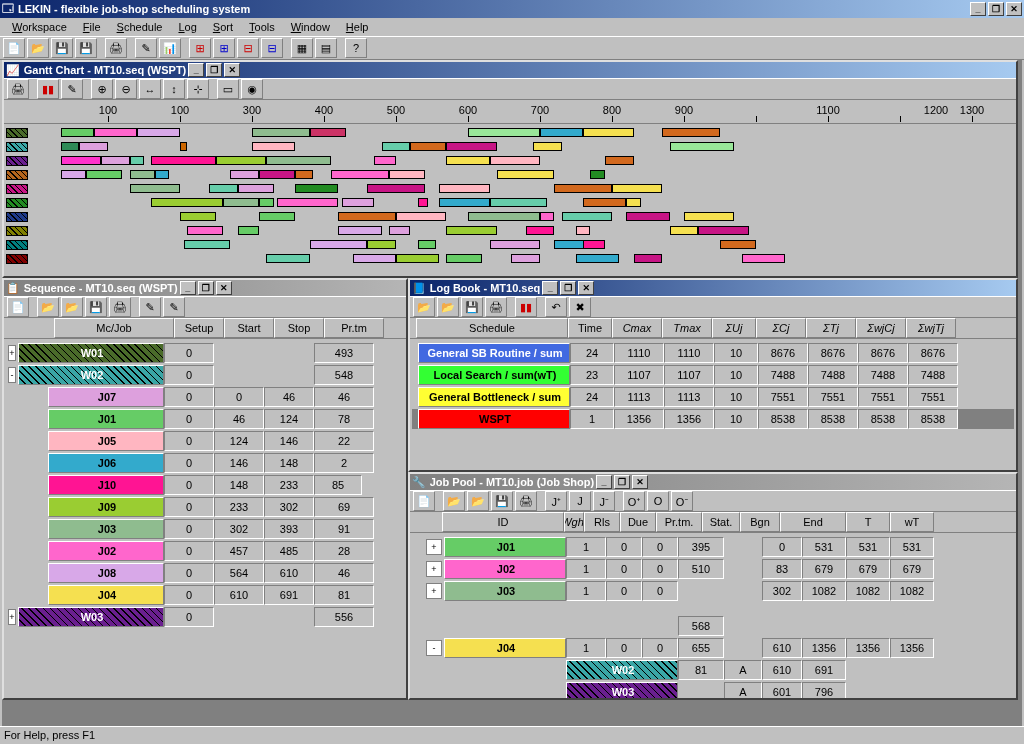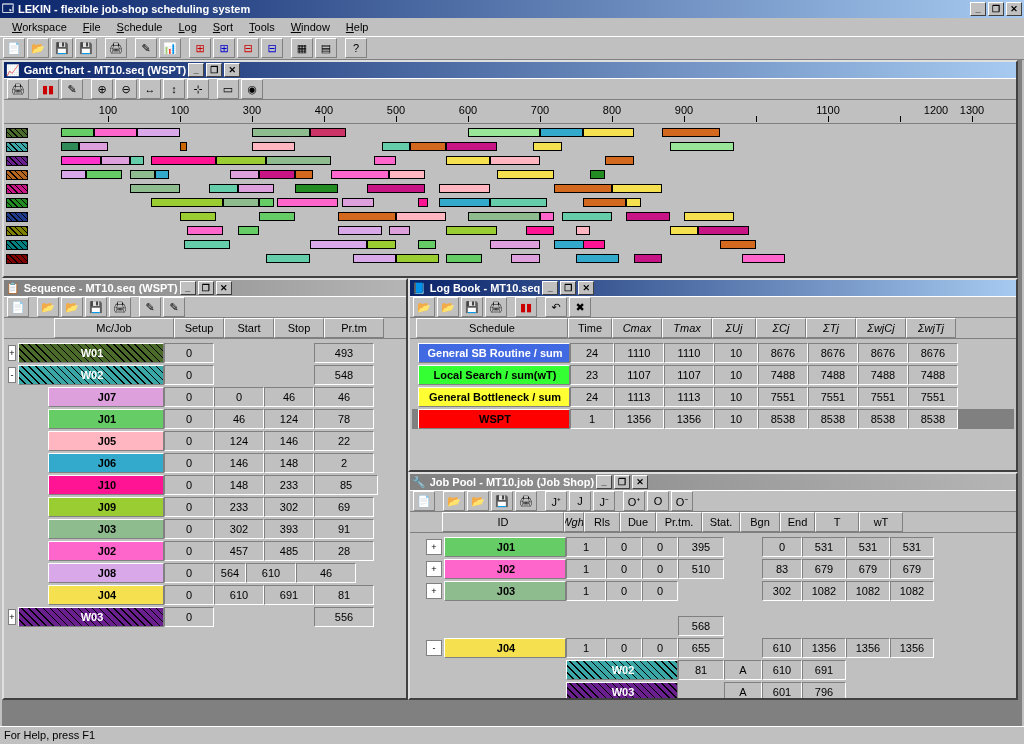--- a/index.html
+++ b/index.html
@@ -348,21 +348,21 @@
             <div class="cell sunken" style="width: 50px;">146</div>
             <div class="cell sunken" style="width: 50px;">148</div>
             <div class="cell sunken" style="width: 60px;">2</div>
           </div>
           <div class="grid-row">
             <div style="width: 42px; display: flex; justify-content: flex-end;"></div>
             <div class="cell job-label" style="width: 116px; background: rgb(255, 20, 147); color: rgb(0, 0, 0);">J10</div>
             <div class="cell sunken" style="width: 50px;">0</div>
             <div class="cell sunken" style="width: 50px;">148</div>
             <div class="cell sunken" style="width: 50px;">233</div>
-            <div class="cell sunken" style="width: 64px;">85</div>
+            <div class="cell sunken" style="width: 48px;">85</div>
           </div>
           <div class="grid-row">
             <div style="width: 42px; display: flex; justify-content: flex-end;"></div>
             <div class="cell job-label" style="width: 116px; background: rgb(154, 205, 50); color: rgb(0, 0, 0);">J09</div>
             <div class="cell sunken" style="width: 50px;">0</div>
             <div class="cell sunken" style="width: 50px;">233</div>
             <div class="cell sunken" style="width: 50px;">302</div>
             <div class="cell sunken" style="width: 60px;">69</div>
           </div>
           <div class="grid-row">
@@ -378,21 +378,21 @@
             <div class="cell job-label" style="width: 116px; background: rgb(255, 102, 204); color: rgb(0, 0, 0);">J02</div>
             <div class="cell sunken" style="width: 50px;">0</div>
             <div class="cell sunken" style="width: 50px;">457</div>
             <div class="cell sunken" style="width: 50px;">485</div>
             <div class="cell sunken" style="width: 60px;">28</div>
           </div>
           <div class="grid-row">
             <div style="width: 42px; display: flex; justify-content: flex-end;"></div>
             <div class="cell job-label" style="width: 116px; background: rgb(216, 168, 232); color: rgb(0, 0, 0);">J08</div>
             <div class="cell sunken" style="width: 50px;">0</div>
-            <div class="cell sunken" style="width: 32px;">564</div>
+            <div class="cell sunken" style="width: 50px;">564</div>
             <div class="cell sunken" style="width: 50px;">610</div>
             <div class="cell sunken" style="width: 60px;">46</div>
           </div>
           <div class="grid-row">
             <div style="width: 42px; display: flex; justify-content: flex-end;"></div>
             <div class="cell job-label" style="width: 116px; background: rgb(245, 224, 80); color: rgb(0, 0, 0);">J04</div>
             <div class="cell sunken" style="width: 50px;">0</div>
             <div class="cell sunken" style="width: 50px;">610</div>
             <div class="cell sunken" style="width: 50px;">691</div>
             <div class="cell sunken" style="width: 60px;">81</div>
@@ -525,21 +525,21 @@
       </div>
       <div class="grid-header" id="jp-header">
           <div style="width: 32px;"></div>
           <div class="cell" style="width: 122px;">ID</div>
           <div class="cell" style="width: 20px; font-style: italic;">Wght</div>
           <div class="cell" style="width: 36px;">Rls</div>
           <div class="cell" style="width: 36px;">Due</div>
           <div class="cell" style="width: 46px;">Pr.tm.</div>
           <div class="cell" style="width: 38px;">Stat.</div>
           <div class="cell" style="width: 40px;">Bgn</div>
-          <div class="cell" style="width: 35px;">End</div>
+          <div class="cell" style="width: 66px;">End</div>
           <div class="cell" style="width: 44px;">T</div>
           <div class="cell" style="width: 44px;">wT</div>
         </div>
       <div class="scrollable" id="jp-body" style="flex:1;padding:2px;overflow-y:scroll;">
           <div class="grid-row">
             <div style="width: 32px; display: flex; justify-content: flex-end;">
               <div class="tree-toggle">+</div>
             </div>
             <div class="cell job-label" style="width: 122px; background: rgb(102, 204, 102); color: rgb(0, 0, 0); text-align: left;">J01</div>
             <div class="cell sunken" style="width: 40px;">1</div>

